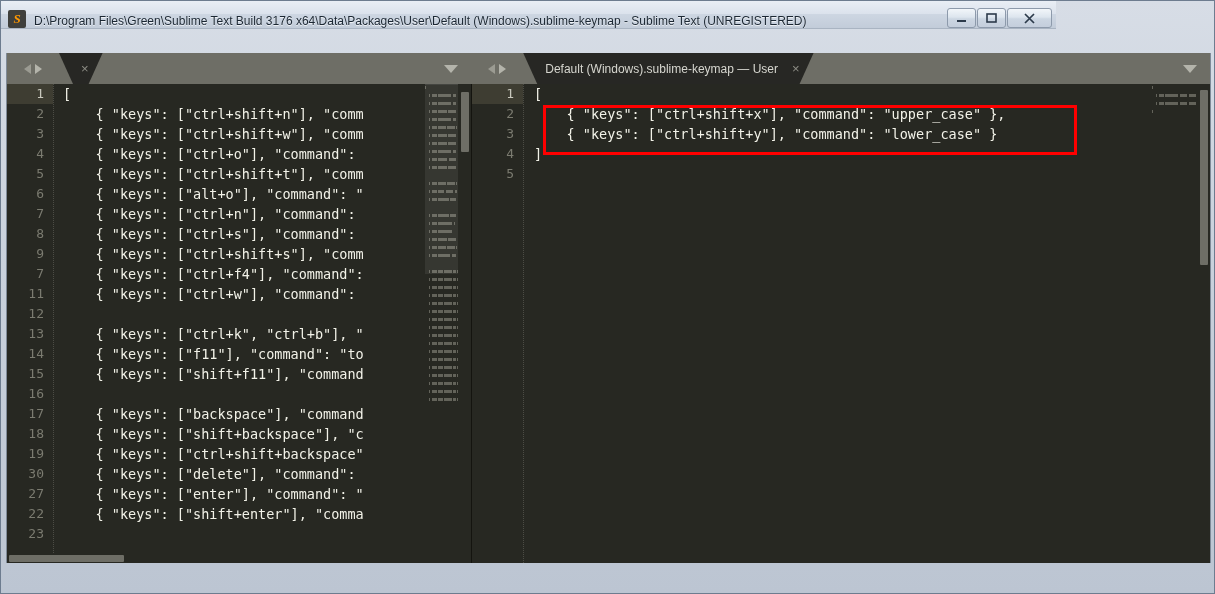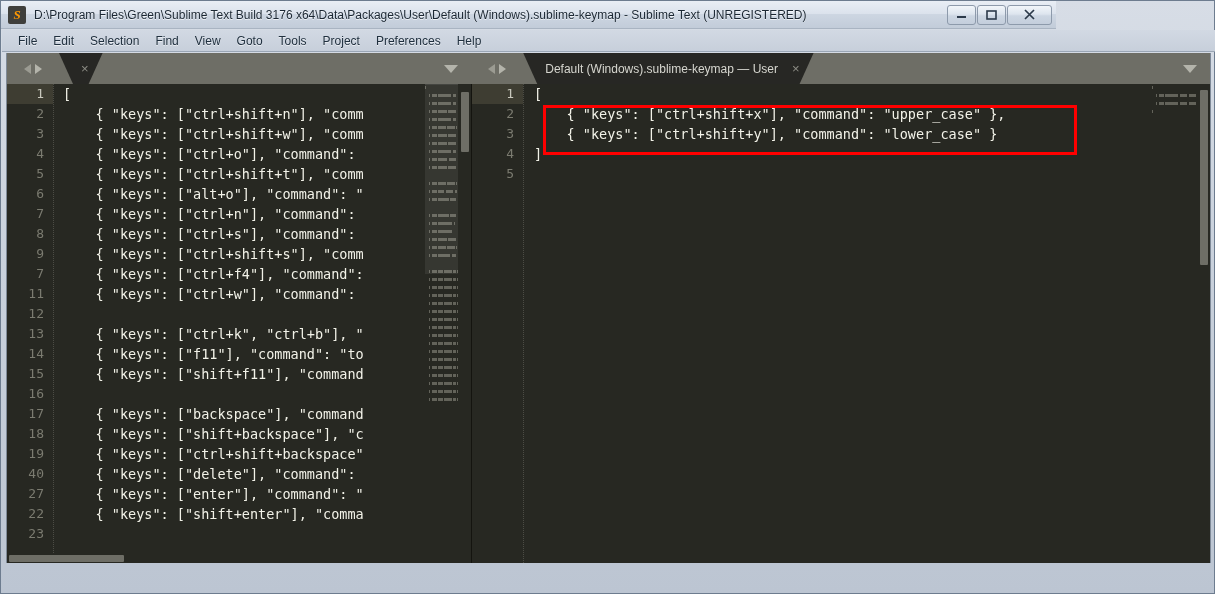--- a/index.html
+++ b/index.html
@@ -15,21 +15,21 @@
     position: relative;
     width: 1215px; height: 594px;
     background: linear-gradient(180deg,#d7dde6 0%,#c9d1dc 45%,#bcc5d2 100%);
     border: 1px solid #6d7c8f;
     padding: 0;
   }
   .titlebar {
     position: absolute; left: 0; top: 0; width: 1055px; height: 28px;
     background: linear-gradient(180deg,#e9eef5 0%,#dbe2ec 48%,#cdd6e2 50%,#c2ccd9 100%);
     border-bottom: 1px solid #a9b4c2;
-    display: flex; align-items: center;
+    display: flex; align-items: flex-end;
   }
   .app-icon {
     width: 18px; height: 18px; margin-left: 7px; margin-right: 8px;
     background: #3f3f3c;
     border-radius: 2px;
     position: relative; flex: none;
   }
   .app-icon::after {
     content: "S";
     position: absolute; left: 0; top: 0; right: 0; bottom: 0;
@@ -222,32 +222,20 @@
           </svg>
       </div>
       <div class="winbtn close">
         <svg width="13" height="11" viewBox="0 0 13 11">
             <path d="M2 1 L11 10 M11 1 L2 10" stroke="#2c3a4a" stroke-width="1.7" fill="none"></path>
           </svg>
       </div>
     </div>
   </div>
 
-  <div class="menubar">
-    <div class="menuitem">File</div>
-    <div class="menuitem">Edit</div>
-    <div class="menuitem">Selection</div>
-    <div class="menuitem">Find</div>
-    <div class="menuitem">View</div>
-    <div class="menuitem">Goto</div>
-    <div class="menuitem">Tools</div>
-    <div class="menuitem">Project</div>
-    <div class="menuitem">Preferences</div>
-    <div class="menuitem">Help</div>
-  </div>
 
   <div class="editor-frame">
 
     <div class="tabbar">
       <div class="pane-tabs left">
         <div class="navarrows">
           <span class="tri left"></span>
           <span class="tri right"></span>
         </div>
         <div class="tab">
@@ -290,21 +278,21 @@
             <div class="ln">7</div>
             <div class="ln">11</div>
             <div class="ln">12</div>
             <div class="ln">13</div>
             <div class="ln">14</div>
             <div class="ln">15</div>
             <div class="ln">16</div>
             <div class="ln">17</div>
             <div class="ln">18</div>
             <div class="ln">19</div>
-            <div class="ln">40</div>
+            <div class="ln">30</div>
             <div class="ln">27</div>
             <div class="ln">22</div>
             <div class="ln">23</div>
           </div>
         <div class="code" id="code-left"><div class="row">[</div><div class="row">    { "keys": ["ctrl+shift+n"], "comm</div><div class="row">    { "keys": ["ctrl+shift+w"], "comm</div><div class="row">    { "keys": ["ctrl+o"], "command": </div><div class="row">    { "keys": ["ctrl+shift+t"], "comm</div><div class="row">    { "keys": ["alt+o"], "command": "</div><div class="row">    { "keys": ["ctrl+n"], "command": </div><div class="row">    { "keys": ["ctrl+s"], "command": </div><div class="row">    { "keys": ["ctrl+shift+s"], "comm</div><div class="row">    { "keys": ["ctrl+f4"], "command":</div><div class="row">    { "keys": ["ctrl+w"], "command": </div><div class="row"></div><div class="row">    { "keys": ["ctrl+k", "ctrl+b"], "</div><div class="row">    { "keys": ["f11"], "command": "to</div><div class="row">    { "keys": ["shift+f11"], "command</div><div class="row"></div><div class="row">    { "keys": ["backspace"], "command</div><div class="row">    { "keys": ["shift+backspace"], "c</div><div class="row">    { "keys": ["ctrl+shift+backspace"</div><div class="row">    { "keys": ["delete"], "command": </div><div class="row">    { "keys": ["enter"], "command": "</div><div class="row">    { "keys": ["shift+enter"], "comma</div><div class="row"></div></div>
         <div class="minimap" id="mm-left">
             <div class="mm-row">
               <div class="mm-seg" style="left: 0px; width: 1px;"></div>
             </div>
             <div class="mm-row">

